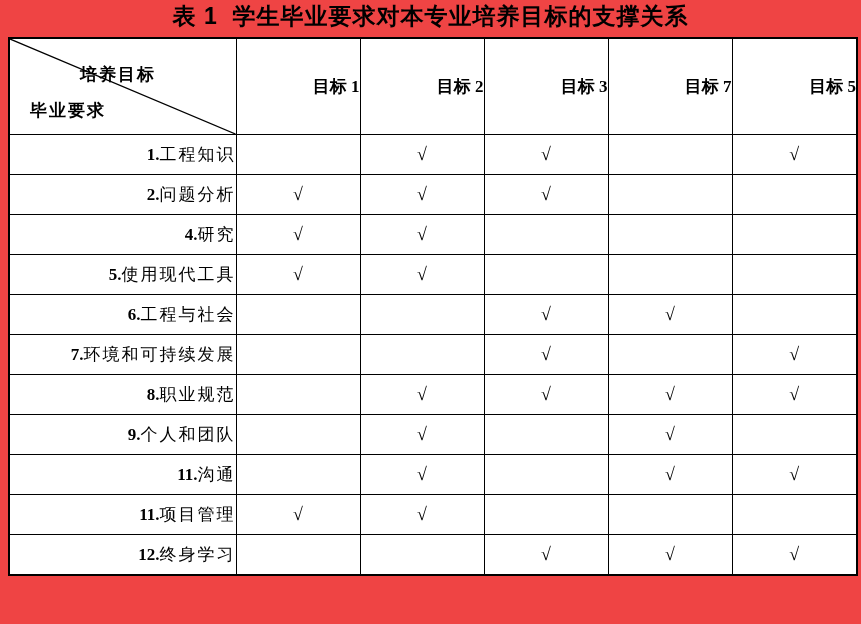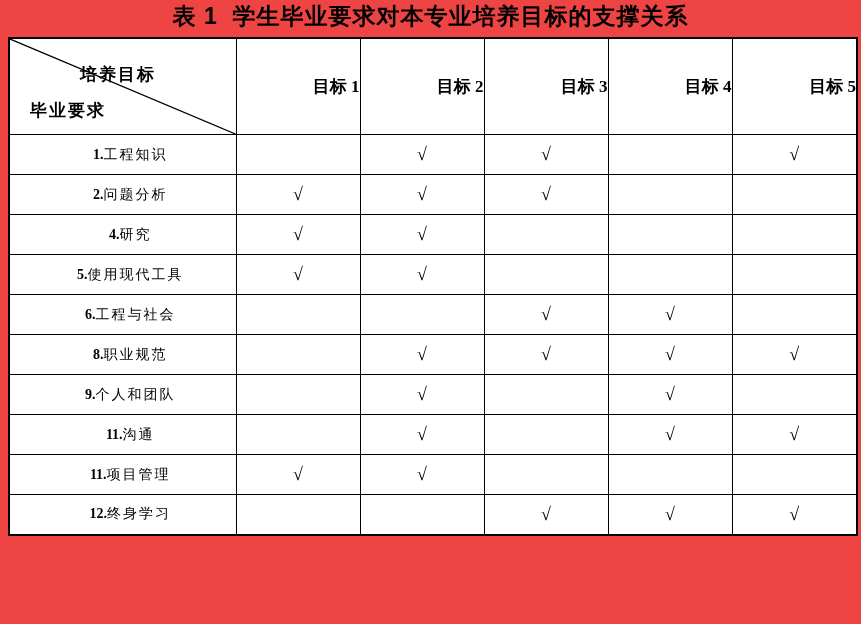--- a/index.html
+++ b/index.html
@@ -61,25 +61,25 @@
   .corner-top { left: 70px; top: 24px; }
   .corner-bottom { left: 20px; top: 60px; }
   th.goal-col {
     font-weight: 700;
     font-size: 17px;
     text-align: right;
     vertical-align: middle;
   }
   tbody tr { height: 40px; }
   tbody th.row-label {
-    text-align: center;
+    text-align: right;
     vertical-align: middle;
     padding-left: 15px;
     font-weight: 400;
-    font-size: 14px;
+    font-size: 17px;
     letter-spacing: 2px;
     white-space: nowrap;
   }
   tbody th.row-label b {
     letter-spacing: 0;
     font-family: "Liberation Serif", "DejaVu Serif", serif;
   }
   td.check-cell {
     text-align: center;
     vertical-align: middle;
@@ -108,21 +108,21 @@
           <svg class="diag" viewBox="0 0 100 100" preserveAspectRatio="none">
             <line x1="0" y1="0" x2="100" y2="100" stroke="#000000" stroke-width="1.3" vector-effect="non-scaling-stroke"></line>
           </svg>
           <span class="corner-top">培养目标</span>
           <span class="corner-bottom">毕业要求</span>
         </th>
 
       <th class="goal-col">目标 1</th>
           <th class="goal-col">目标 2</th>
           <th class="goal-col">目标 3</th>
-          <th class="goal-col">目标 4</th>
+          <th class="goal-col">目标 7</th>
           <th class="goal-col">目标 5</th>
         </tr>
     </thead>
     <tbody>
 
     <tr>
           <th class="row-label"><b>1.</b>工程知识</th>
           <td class="check-cell"></td>
           <td class="check-cell">√</td>
           <td class="check-cell">√</td>
@@ -155,20 +155,28 @@
         </tr>
         <tr>
           <th class="row-label"><b>6.</b>工程与社会</th>
           <td class="check-cell"></td>
           <td class="check-cell"></td>
           <td class="check-cell">√</td>
           <td class="check-cell">√</td>
           <td class="check-cell"></td>
         </tr>
         <tr>
+          <th class="row-label"><b>7.</b>环境和可持续发展</th>
+          <td class="check-cell"></td>
+          <td class="check-cell"></td>
+          <td class="check-cell">√</td>
+          <td class="check-cell"></td>
+          <td class="check-cell">√</td>
+        </tr>
+        <tr>
           <th class="row-label"><b>8.</b>职业规范</th>
           <td class="check-cell"></td>
           <td class="check-cell">√</td>
           <td class="check-cell">√</td>
           <td class="check-cell">√</td>
           <td class="check-cell">√</td>
         </tr>
         <tr>
           <th class="row-label"><b>9.</b>个人和团队</th>
           <td class="check-cell"></td>

